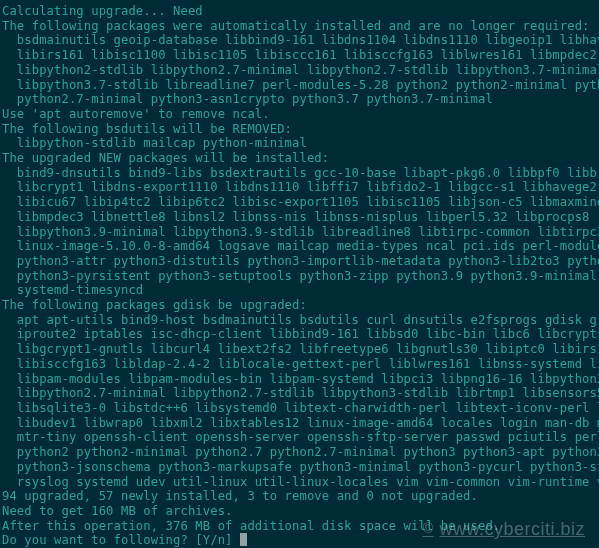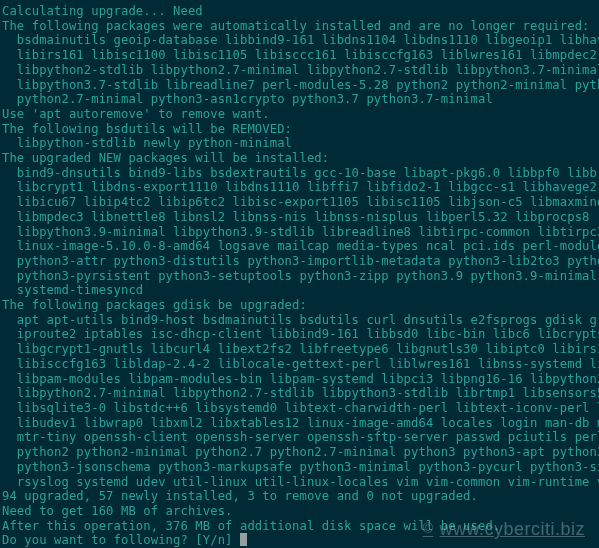--- a/index.html
+++ b/index.html
@@ -47,23 +47,23 @@
 </head>
 <body>
 
 <pre class="terminal" id="term"><span>Calculating upgrade... Need</span>
 <span>The following packages were automatically installed and are no longer required:</span>
 <span>  bsdmainutils geoip-database libbind9-161 libdns1104 libdns1110 libgeoip1 libhavege1</span>
 <span>  libirs161 libisc1100 libisc1105 libisccc161 libisccfg163 liblwres161 libmpdec2 libp</span>
 <span>  libpython2-stdlib libpython2.7-minimal libpython2.7-stdlib libpython3.7-minimal</span>
 <span>  libpython3.7-stdlib libreadline7 perl-modules-5.28 python2 python2-minimal python2.</span>
 <span>  python2.7-minimal python3-asn1crypto python3.7 python3.7-minimal</span>
-<span>Use 'apt autoremove' to remove want.</span>
+<span>Use 'apt autoremove' to remove ncal.</span>
 <span>The following bsdutils will be REMOVED:</span>
-<span>  libpython-stdlib newly python-minimal</span>
+<span>  libpython-stdlib mailcap python-minimal</span>
 <span>The upgraded NEW packages will be installed:</span>
 <span>  bind9-dnsutils bind9-libs bsdextrautils gcc-10-base libapt-pkg6.0 libbpf0 libbrotli</span>
 <span>  libcrypt1 libdns-export1110 libdns1110 libffi7 libfido2-1 libgcc-s1 libhavege2 libh</span>
 <span>  libicu67 libip4tc2 libip6tc2 libisc-export1105 libisc1105 libjson-c5 libmaxminddb0</span>
 <span>  libmpdec3 libnettle8 libnsl2 libnss-nis libnss-nisplus libperl5.32 libprocps8</span>
 <span>  libpython3.9-minimal libpython3.9-stdlib libreadline8 libtirpc-common libtirpc3 lib</span>
 <span>  linux-image-5.10.0-8-amd64 logsave mailcap media-types ncal pci.ids perl-modules-5.</span>
 <span>  python3-attr python3-distutils python3-importlib-metadata python3-lib2to3 python3-m</span>
 <span>  python3-pyrsistent python3-setuptools python3-zipp python3.9 python3.9-minimal runi</span>
 <span>  systemd-timesyncd</span>

